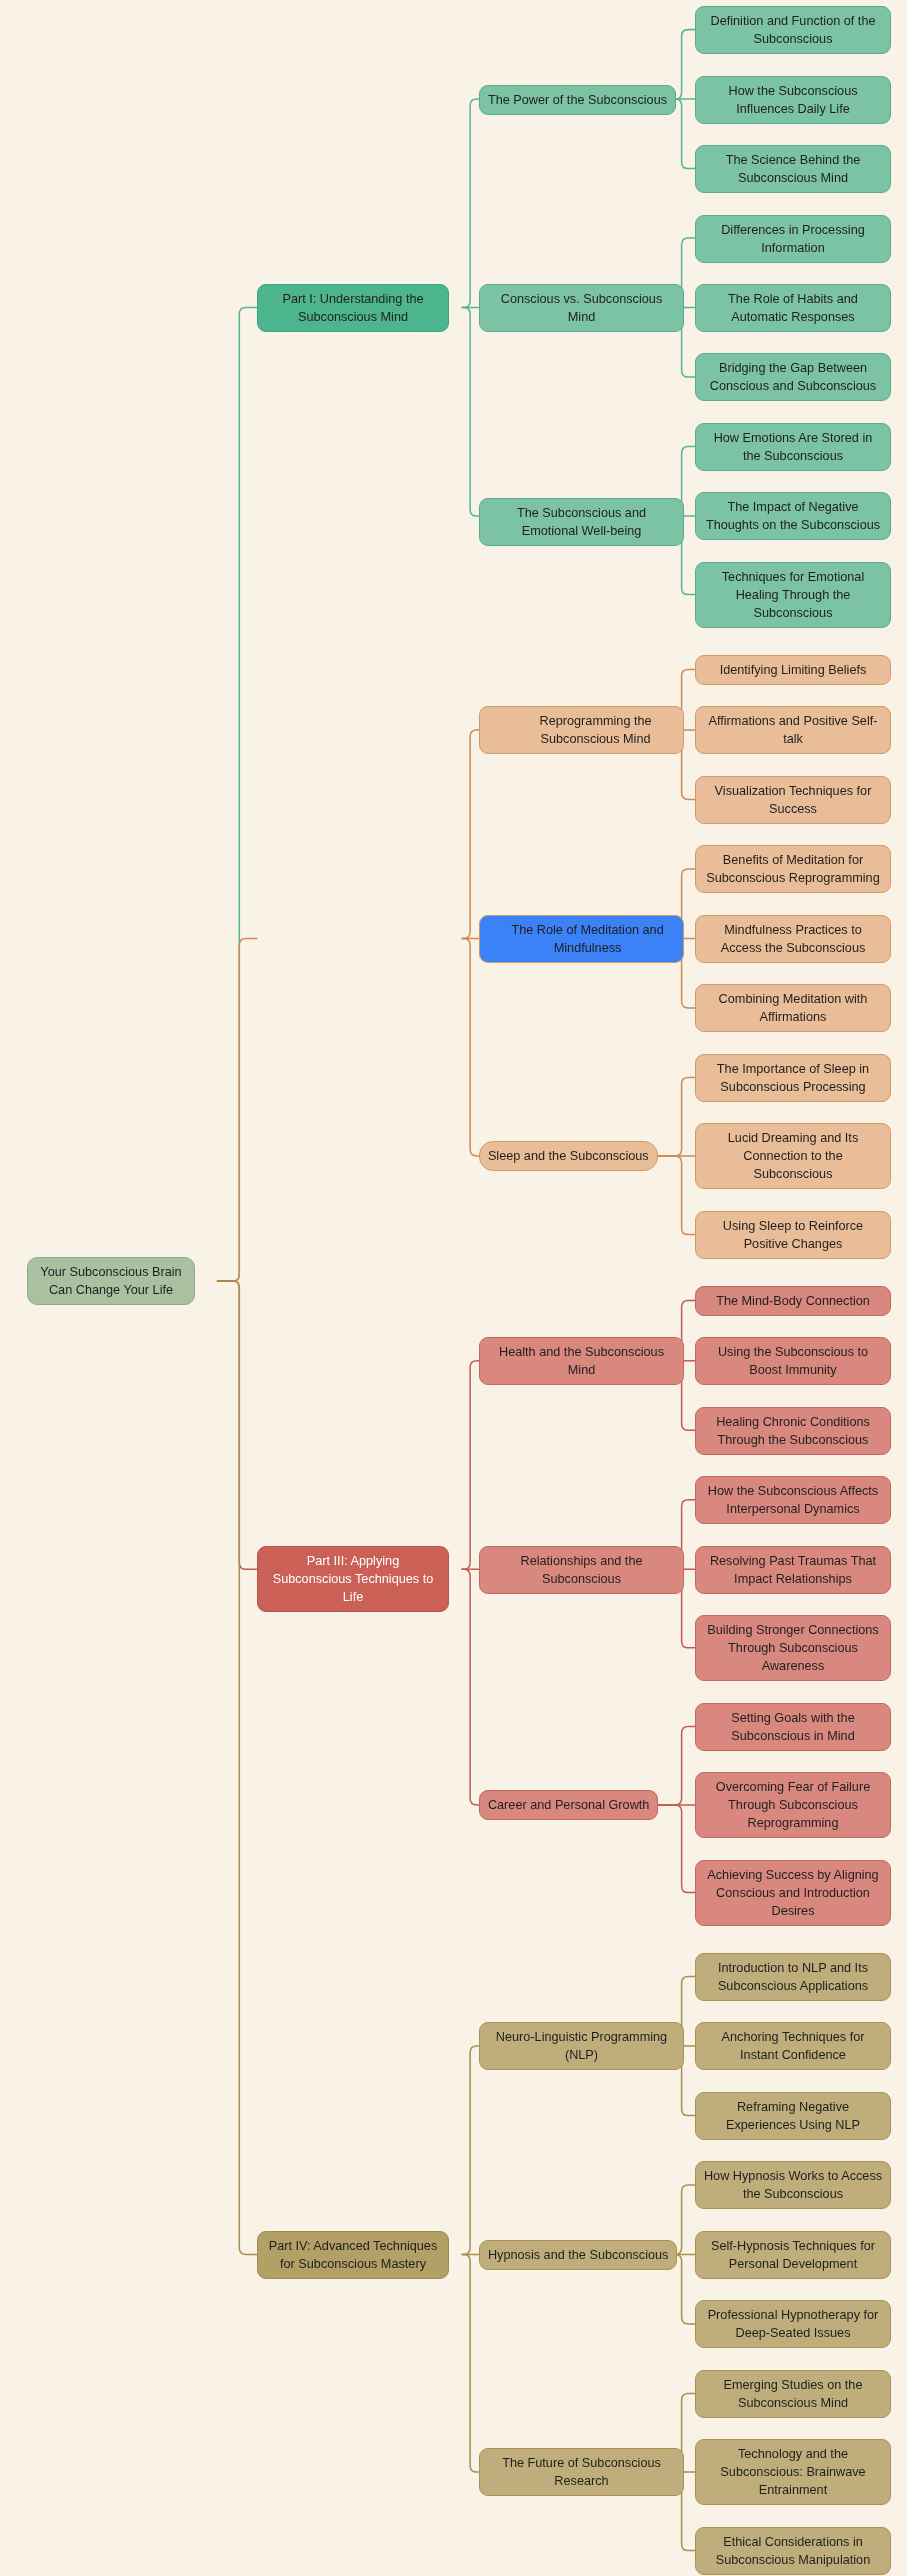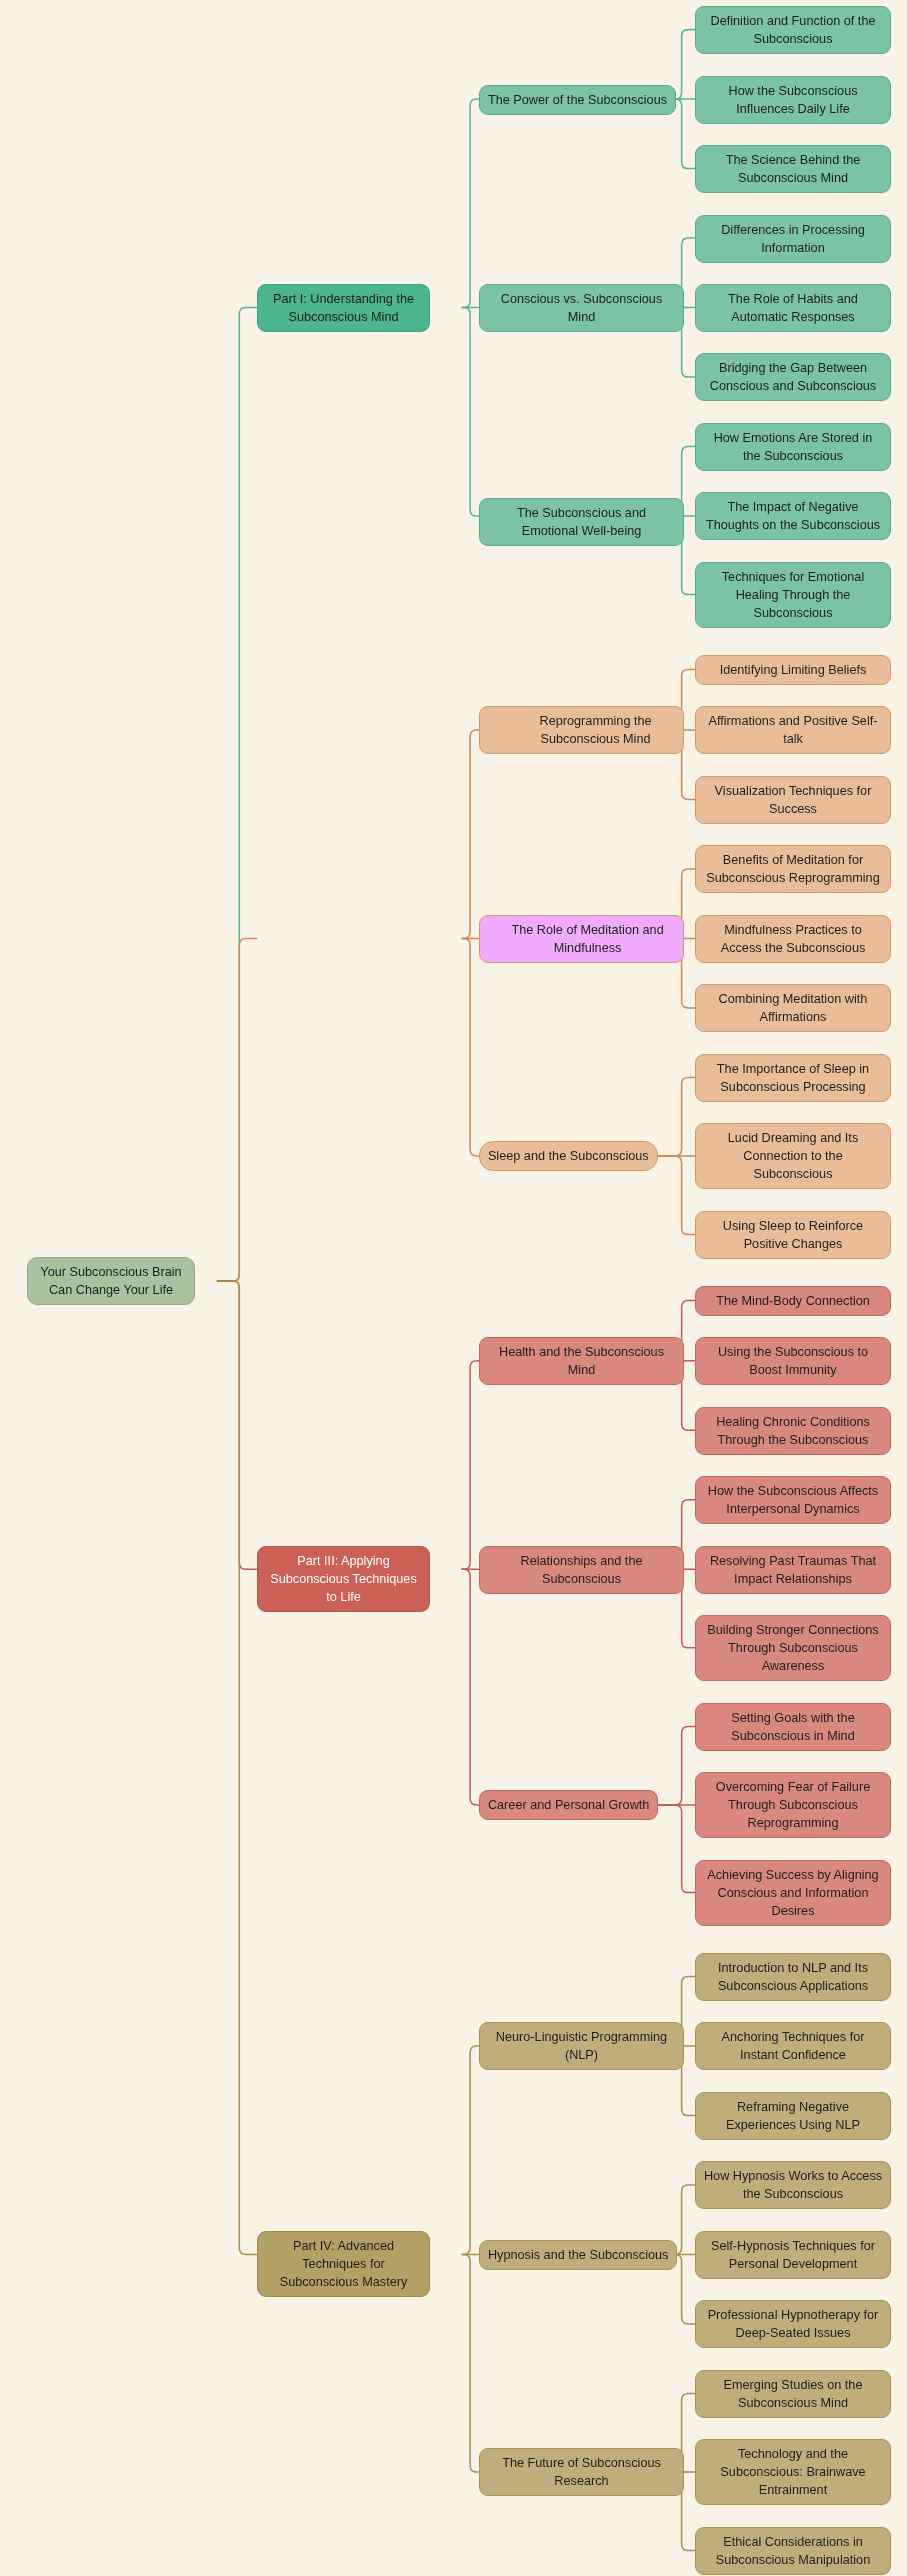--- a/index.html
+++ b/index.html
@@ -11,21 +11,21 @@
     box-sizing:border-box;
     display:flex;align-items:center;justify-content:center;
     text-align:center;
     border-radius:9px;
     border:0.9px solid transparent;
     font-size:12.7px;line-height:18px;
     padding:4.8px 7.9px;
     color:#1f1f1f;
   }
   .root-node{left:27px;width:168px;border-radius:10.3px;}
-  .part-node{left:257px;width:173px;}
+  .part-node{left:257px;width:192px;}
   .branch-node{left:479px;width:max-content;max-width:205px;}
   .leaf-node{left:695px;width:196px;}
 </style>
 </head>
 <body style="background: rgb(248, 242, 231);">
 
 <div id="map" style="background: rgb(248, 242, 231);">
     <svg width="907" height="2576" id="connector-layer" viewBox="0 0 1501 4263">
       <path d="M 360 2120 L 385 2120 Q 396 2120 396 2109 L 396 520 Q 396 509 407 509 L 425 509" fill="none" stroke="#58b492" stroke-width="2.5" stroke-linecap="round"></path>
       <path d="M 765 509 L 767 509 Q 778 509 778 498 L 778 175 Q 778 164 789 164 L 792 164" fill="none" stroke="#58b492" stroke-width="2.5" stroke-linecap="round"></path>
@@ -91,41 +91,41 @@
     <div class="node leaf-node" style="background: rgb(124, 195, 166); border-color: rgb(88, 171, 141); color: rgb(31, 31, 31); top: 284px;">The Role of Habits and Automatic Responses</div>
     <div class="node leaf-node" style="background: rgb(124, 195, 166); border-color: rgb(88, 171, 141); color: rgb(31, 31, 31); top: 353px;">Bridging the Gap Between Conscious and Subconscious</div>
     <div class="node branch-node" style="background: rgb(124, 195, 166); border-color: rgb(88, 171, 141); color: rgb(31, 31, 31); top: 498px;">The Subconscious and Emotional Well-being</div>
     <div class="node leaf-node" style="background: rgb(124, 195, 166); border-color: rgb(88, 171, 141); color: rgb(31, 31, 31); top: 423px;">How Emotions Are Stored in the Subconscious</div>
     <div class="node leaf-node" style="background: rgb(124, 195, 166); border-color: rgb(88, 171, 141); color: rgb(31, 31, 31); top: 492px;">The Impact of Negative Thoughts on the Subconscious</div>
     <div class="node leaf-node" style="background: rgb(124, 195, 166); border-color: rgb(88, 171, 141); color: rgb(31, 31, 31); top: 562px;">Techniques for Emotional Healing Through the Subconscious</div>
     <div class="node branch-node" style="background: rgb(233, 189, 151); border-color: rgb(207, 154, 106); color: rgb(31, 31, 31); top: 706px; padding-left: 36px;">Reprogramming the Subconscious Mind</div>
     <div class="node leaf-node" style="background: rgb(233, 189, 151); border-color: rgb(207, 154, 106); color: rgb(31, 31, 31); top: 655px;">Identifying Limiting Beliefs</div>
     <div class="node leaf-node" style="background: rgb(233, 189, 151); border-color: rgb(207, 154, 106); color: rgb(31, 31, 31); top: 706px;">Affirmations and Positive Self-talk</div>
     <div class="node leaf-node" style="background: rgb(233, 189, 151); border-color: rgb(207, 154, 106); color: rgb(31, 31, 31); top: 776px;">Visualization Techniques for Success</div>
-    <div class="node branch-node" style="background: #f0abfc; border-color: rgb(207, 154, 106); color: rgb(31, 31, 31); top: 915px; padding-left: 20px;">The Role of Meditation and Mindfulness</div>
+    <div class="node branch-node" style="background: #3b82f6; border-color: rgb(207, 154, 106); color: rgb(31, 31, 31); top: 915px; padding-left: 20px;">The Role of Meditation and Mindfulness</div>
     <div class="node leaf-node" style="background: rgb(233, 189, 151); border-color: rgb(207, 154, 106); color: rgb(31, 31, 31); top: 845px;">Benefits of Meditation for Subconscious Reprogramming</div>
     <div class="node leaf-node" style="background: rgb(233, 189, 151); border-color: rgb(207, 154, 106); color: rgb(31, 31, 31); top: 915px;">Mindfulness Practices to Access the Subconscious</div>
     <div class="node leaf-node" style="background: rgb(233, 189, 151); border-color: rgb(207, 154, 106); color: rgb(31, 31, 31); top: 984px;">Combining Meditation with Affirmations</div>
     <div class="node branch-node" style="background: rgb(233, 189, 151); border-color: rgb(207, 154, 106); color: rgb(31, 31, 31); top: 1141px; border-radius: 14px;">Sleep and the Subconscious</div>
     <div class="node leaf-node" style="background: rgb(233, 189, 151); border-color: rgb(207, 154, 106); color: rgb(31, 31, 31); top: 1054px;">The Importance of Sleep in Subconscious Processing</div>
     <div class="node leaf-node" style="background: rgb(233, 189, 151); border-color: rgb(207, 154, 106); color: rgb(31, 31, 31); top: 1123px;">Lucid Dreaming and Its Connection to the Subconscious</div>
     <div class="node leaf-node" style="background: rgb(233, 189, 151); border-color: rgb(207, 154, 106); color: rgb(31, 31, 31); top: 1211px;">Using Sleep to Reinforce Positive Changes</div>
     <div class="node part-node" style="background: rgb(203, 97, 86); border-color: rgb(185, 84, 74); color: rgb(255, 255, 255); top: 1546px;">Part III: Applying Subconscious Techniques to Life</div>
     <div class="node branch-node" style="background: rgb(217, 136, 128); border-color: rgb(196, 104, 94); color: rgb(31, 31, 31); top: 1337px;">Health and the Subconscious Mind</div>
     <div class="node leaf-node" style="background: rgb(217, 136, 128); border-color: rgb(196, 104, 94); color: rgb(31, 31, 31); top: 1286px;">The Mind-Body Connection</div>
     <div class="node leaf-node" style="background: rgb(217, 136, 128); border-color: rgb(196, 104, 94); color: rgb(31, 31, 31); top: 1337px;">Using the Subconscious to Boost Immunity</div>
     <div class="node leaf-node" style="background: rgb(217, 136, 128); border-color: rgb(196, 104, 94); color: rgb(31, 31, 31); top: 1407px;">Healing Chronic Conditions Through the Subconscious</div>
     <div class="node branch-node" style="background: rgb(217, 136, 128); border-color: rgb(196, 104, 94); color: rgb(31, 31, 31); top: 1546px;">Relationships and the Subconscious</div>
     <div class="node leaf-node" style="background: rgb(217, 136, 128); border-color: rgb(196, 104, 94); color: rgb(31, 31, 31); top: 1476px;">How the Subconscious Affects Interpersonal Dynamics</div>
     <div class="node leaf-node" style="background: rgb(217, 136, 128); border-color: rgb(196, 104, 94); color: rgb(31, 31, 31); top: 1546px;">Resolving Past Traumas That Impact Relationships</div>
     <div class="node leaf-node" style="background: rgb(217, 136, 128); border-color: rgb(196, 104, 94); color: rgb(31, 31, 31); top: 1615px;">Building Stronger Connections Through Subconscious Awareness</div>
     <div class="node branch-node" style="background: rgb(217, 136, 128); border-color: rgb(196, 104, 94); color: rgb(31, 31, 31); top: 1790px;">Career and Personal Growth</div>
     <div class="node leaf-node" style="background: rgb(217, 136, 128); border-color: rgb(196, 104, 94); color: rgb(31, 31, 31); top: 1703px;">Setting Goals with the Subconscious in Mind</div>
     <div class="node leaf-node" style="background: rgb(217, 136, 128); border-color: rgb(196, 104, 94); color: rgb(31, 31, 31); top: 1772px;">Overcoming Fear of Failure Through Subconscious Reprogramming</div>
-    <div class="node leaf-node" style="background: rgb(217, 136, 128); border-color: rgb(196, 104, 94); color: rgb(31, 31, 31); top: 1860px;">Achieving Success by Aligning Conscious and Information Desires</div>
+    <div class="node leaf-node" style="background: rgb(217, 136, 128); border-color: rgb(196, 104, 94); color: rgb(31, 31, 31); top: 1860px;">Achieving Success by Aligning Conscious and Introduction Desires</div>
     <div class="node part-node" style="background: rgb(179, 160, 102); border-color: rgb(157, 138, 80); color: rgb(31, 31, 31); top: 2231px;">Part IV: Advanced Techniques for Subconscious Mastery</div>
     <div class="node branch-node" style="background: rgb(191, 174, 123); border-color: rgb(167, 147, 86); color: rgb(31, 31, 31); top: 2022px;">Neuro-Linguistic Programming (NLP)</div>
     <div class="node leaf-node" style="background: rgb(191, 174, 123); border-color: rgb(167, 147, 86); color: rgb(31, 31, 31); top: 1953px;">Introduction to NLP and Its Subconscious Applications</div>
     <div class="node leaf-node" style="background: rgb(191, 174, 123); border-color: rgb(167, 147, 86); color: rgb(31, 31, 31); top: 2022px;">Anchoring Techniques for Instant Confidence</div>
     <div class="node leaf-node" style="background: rgb(191, 174, 123); border-color: rgb(167, 147, 86); color: rgb(31, 31, 31); top: 2092px;">Reframing Negative Experiences Using NLP</div>
     <div class="node branch-node" style="background: rgb(191, 174, 123); border-color: rgb(167, 147, 86); color: rgb(31, 31, 31); top: 2240px;">Hypnosis and the Subconscious</div>
     <div class="node leaf-node" style="background: rgb(191, 174, 123); border-color: rgb(167, 147, 86); color: rgb(31, 31, 31); top: 2161px;">How Hypnosis Works to Access the Subconscious</div>
     <div class="node leaf-node" style="background: rgb(191, 174, 123); border-color: rgb(167, 147, 86); color: rgb(31, 31, 31); top: 2231px;">Self-Hypnosis Techniques for Personal Development</div>
     <div class="node leaf-node" style="background: rgb(191, 174, 123); border-color: rgb(167, 147, 86); color: rgb(31, 31, 31); top: 2300px;">Professional Hypnotherapy for Deep-Seated Issues</div>
     <div class="node branch-node" style="background: rgb(191, 174, 123); border-color: rgb(167, 147, 86); color: rgb(31, 31, 31); top: 2448px;">The Future of Subconscious Research</div>

